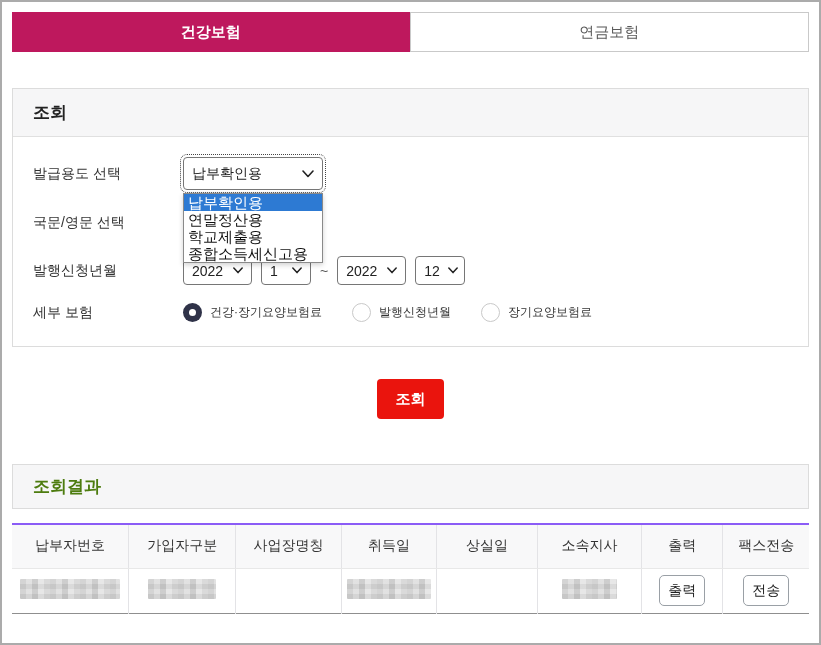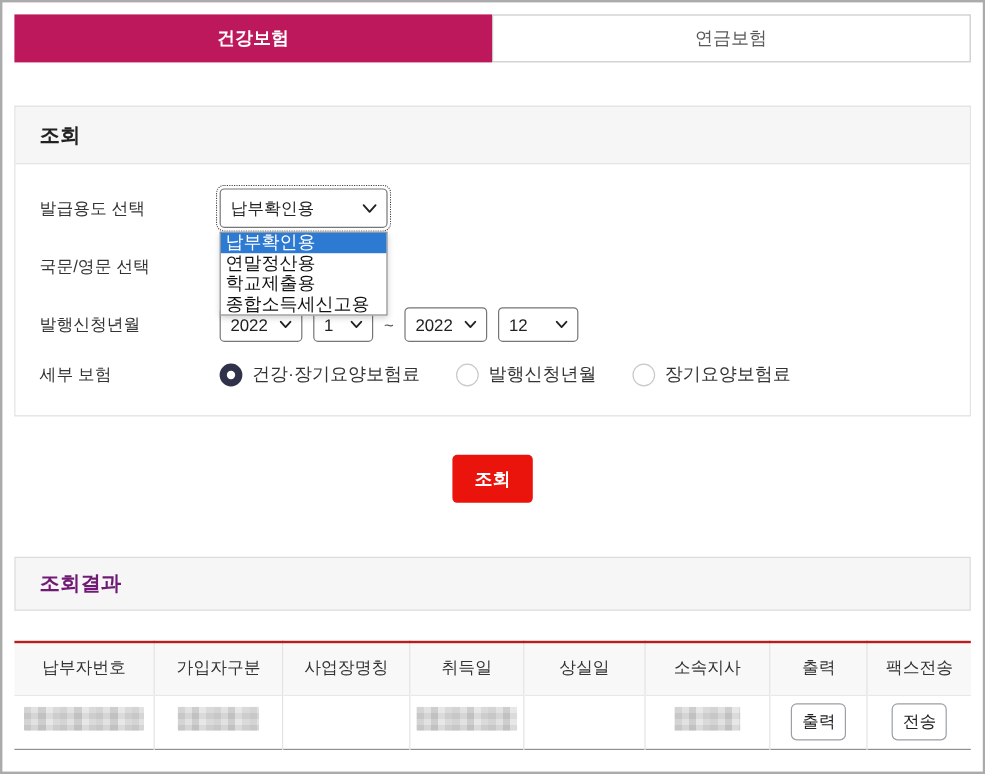--- a/index.html
+++ b/index.html
@@ -48,47 +48,47 @@
     position: absolute; left: 0; top: 36px; width: 140px; z-index: 10;
     background: #fff; border: 1px solid #8a8a8a;
     box-shadow: 0 2px 5px rgba(0,0,0,0.18);
     font-size: 15px; color: #111;
   }
   .dropdown .opt { line-height: 17px; padding: 0 4px; white-space: nowrap; cursor: default; }
   .dropdown .opt.selected { background: #2d7ad3; color: #fff; }
   .period-group { display: flex; align-items: center; gap: 9px; font-size: 14px; color:#555; }
   .sel.yr { width: 69px; }
   .sel.mo { width: 50px; }
-  .sel.mo2 { width: 67px; }
+  .sel.mo2 { width: 50px; }
   
   .radio-group { display: flex; align-items: center; gap: 30px; }
-  .radio-item { display: inline-flex; align-items: center; gap: 8px; font-size: 15px; color: #333; cursor: pointer; }
+  .radio-item { display: inline-flex; align-items: center; gap: 8px; font-size: 12px; color: #333; cursor: pointer; }
   .rdot { width: 19px; height: 19px; border-radius: 50%; flex: 0 0 19px; }
   .rdot.on { background: #2f3248; position: relative; }
   .rdot.on::after {
     content: ""; position: absolute; left: 6px; top: 6px; width: 7px; height: 7px;
     border-radius: 50%; background: #fff;
   }
   .rdot.off { background: #fff; border: 1px solid #c9c9c9; }
   
   .btn-row { display: flex; justify-content: center; margin-top: 32px; }
   .search-btn {
     width: 67px; height: 40px; background: #ea140d; color: #fff; border: none;
     border-radius: 4px; font-size: 15px; font-weight: bold; cursor: pointer;
     font-family: "Liberation Sans", sans-serif;
   }
   
   .results-header {
     margin-top: 45px; height: 45px; background: #f6f6f7; border: 1px solid #dcdcdc;
     display: flex; align-items: center; padding-left: 20px;
-    font-size: 17px; font-weight: bold; color: #701a75;
+    font-size: 17px; font-weight: bold; color: #4d7c0f;
   }
   table.results {
-    margin-top: 25px; width: 100%; border-collapse: collapse;
-    border-top: 2px solid #b91c1c;
+    margin-top: 14px; width: 100%; border-collapse: collapse;
+    border-top: 2px solid #8b5cf6;
   }
   table.results th {
     background: #f8f8f9; height: 44px; font-size: 14px; font-weight: normal; color: #333;
     border-bottom: 1px solid #e8e8e8;
   }
   table.results td { height: 45px; text-align: center; vertical-align: middle; }
   table.results th + th, table.results td + td { border-left: 1px solid #e3e3e6; }
   table.results tr.data-row { border-bottom: 1px solid #8f8f8f; }
   .redacted {
     display: inline-block; height: 20px; border-radius: 1px;

